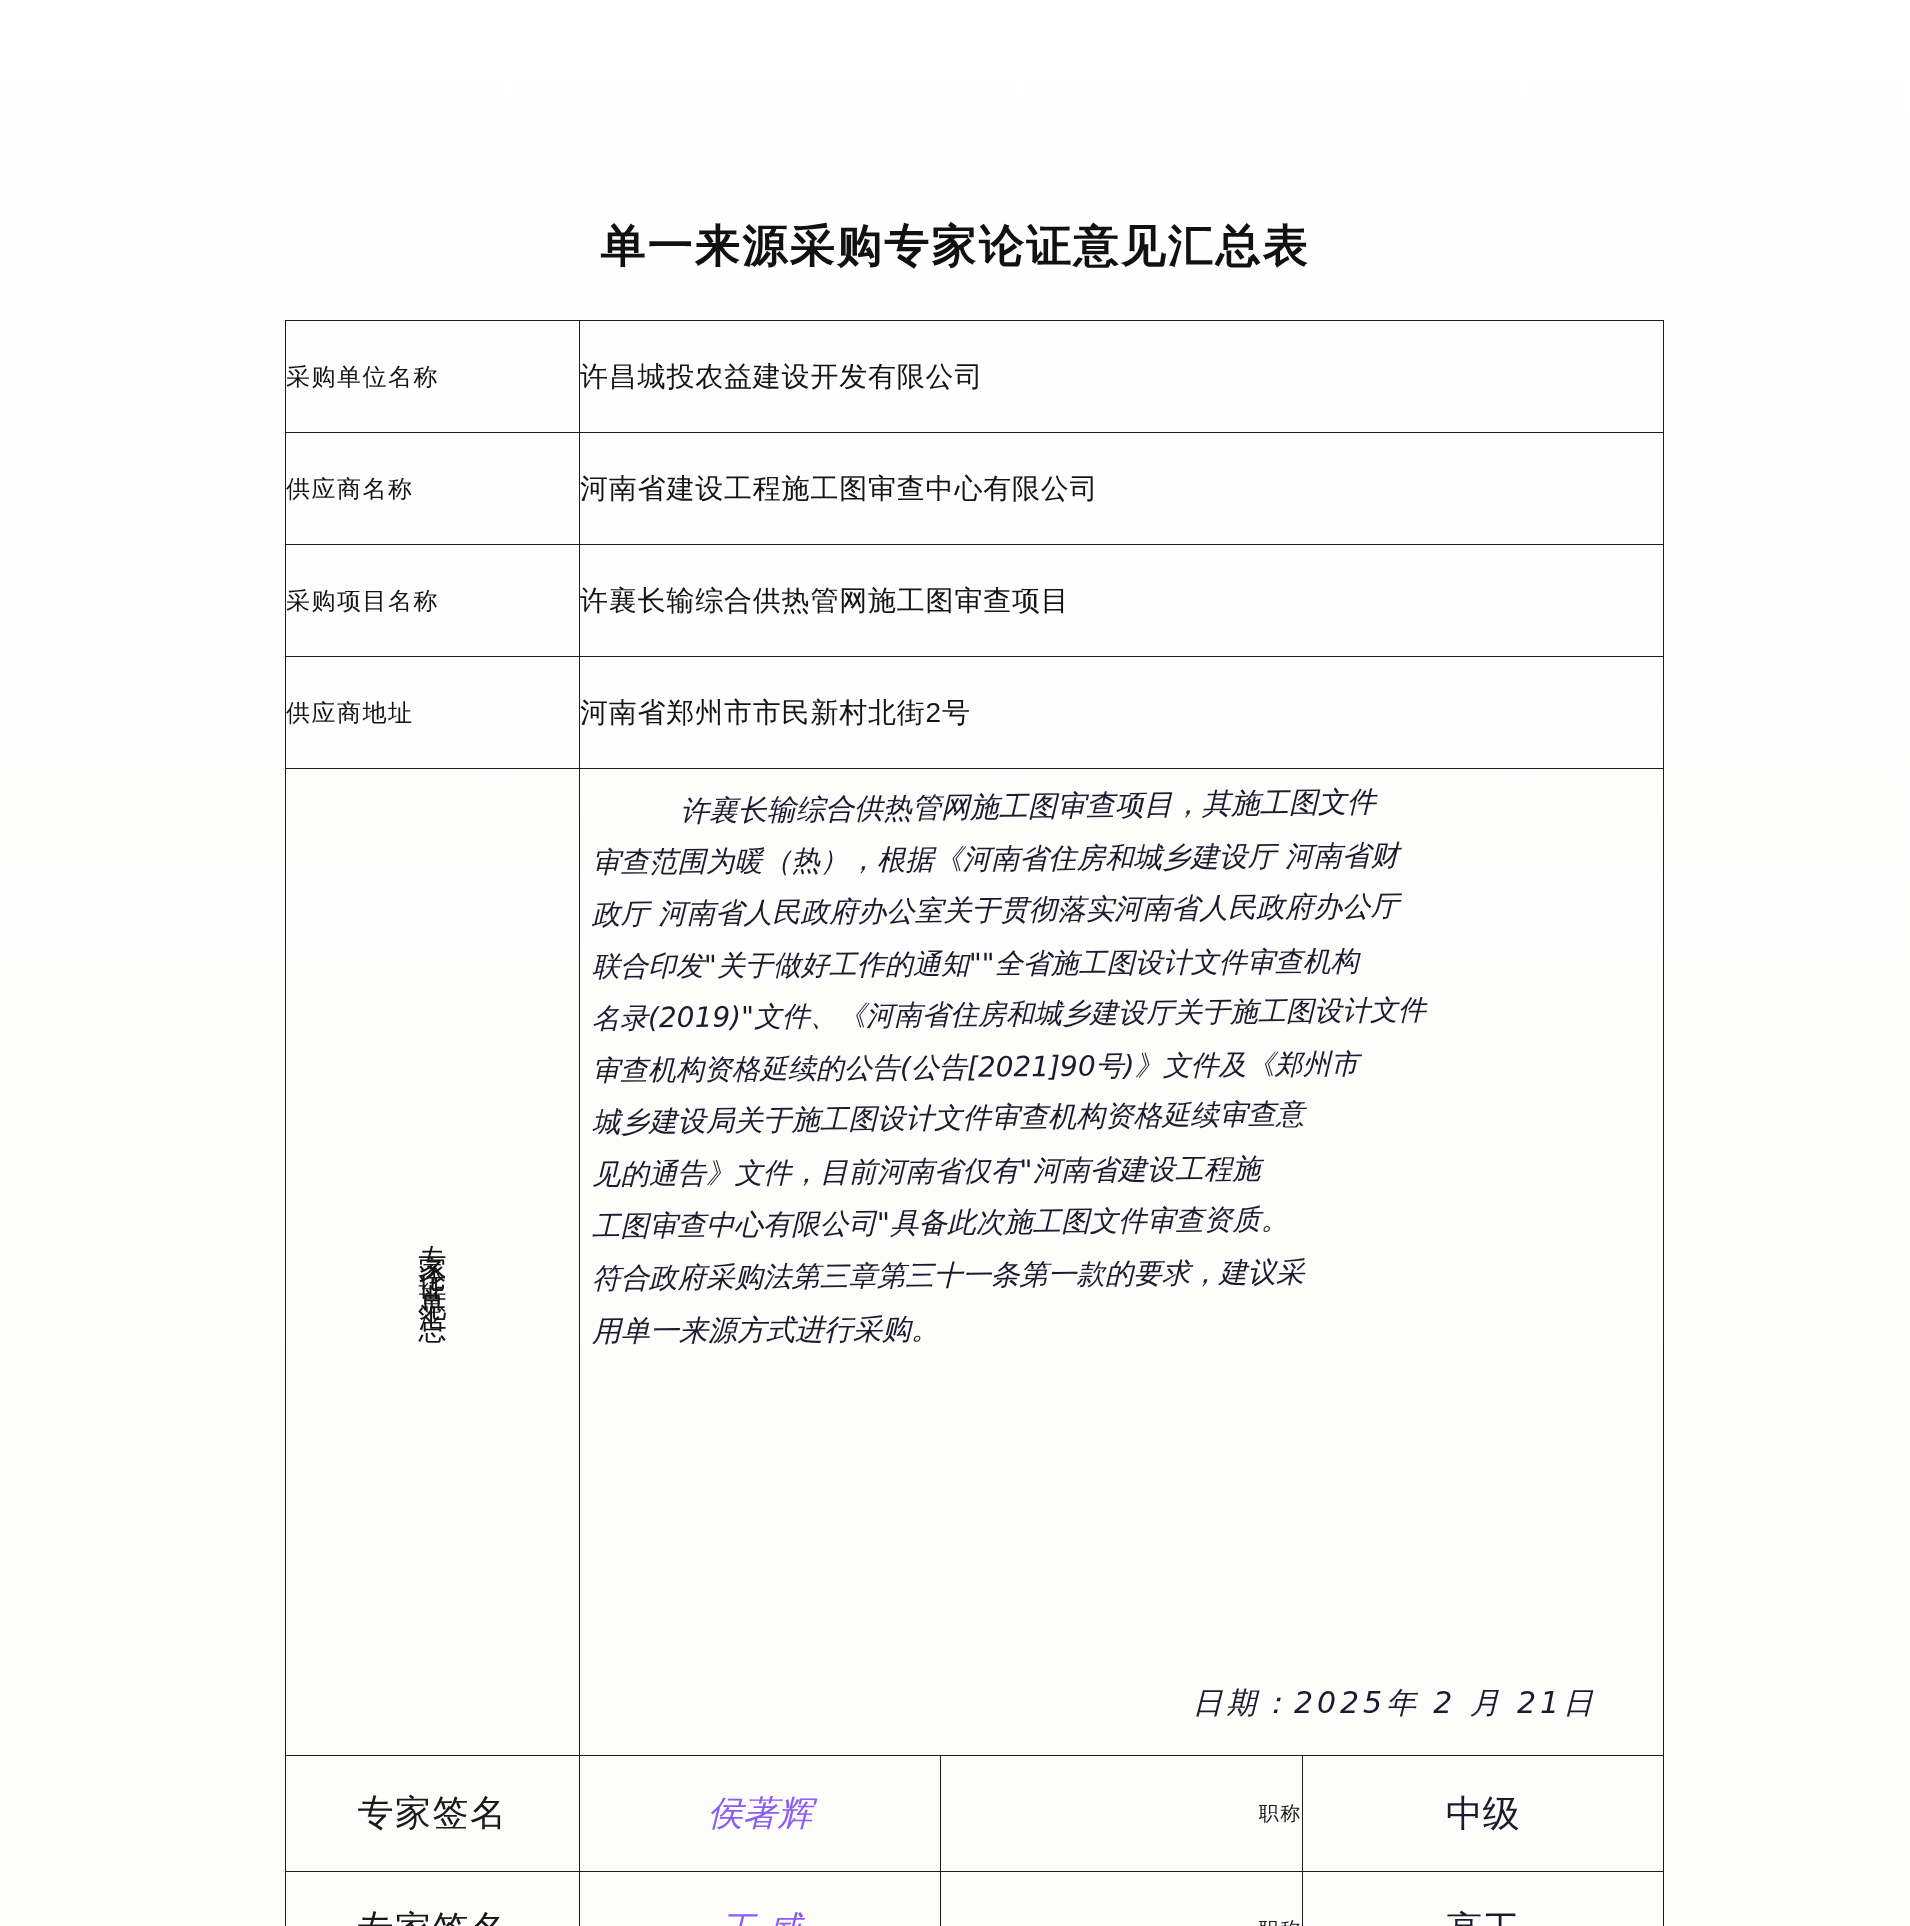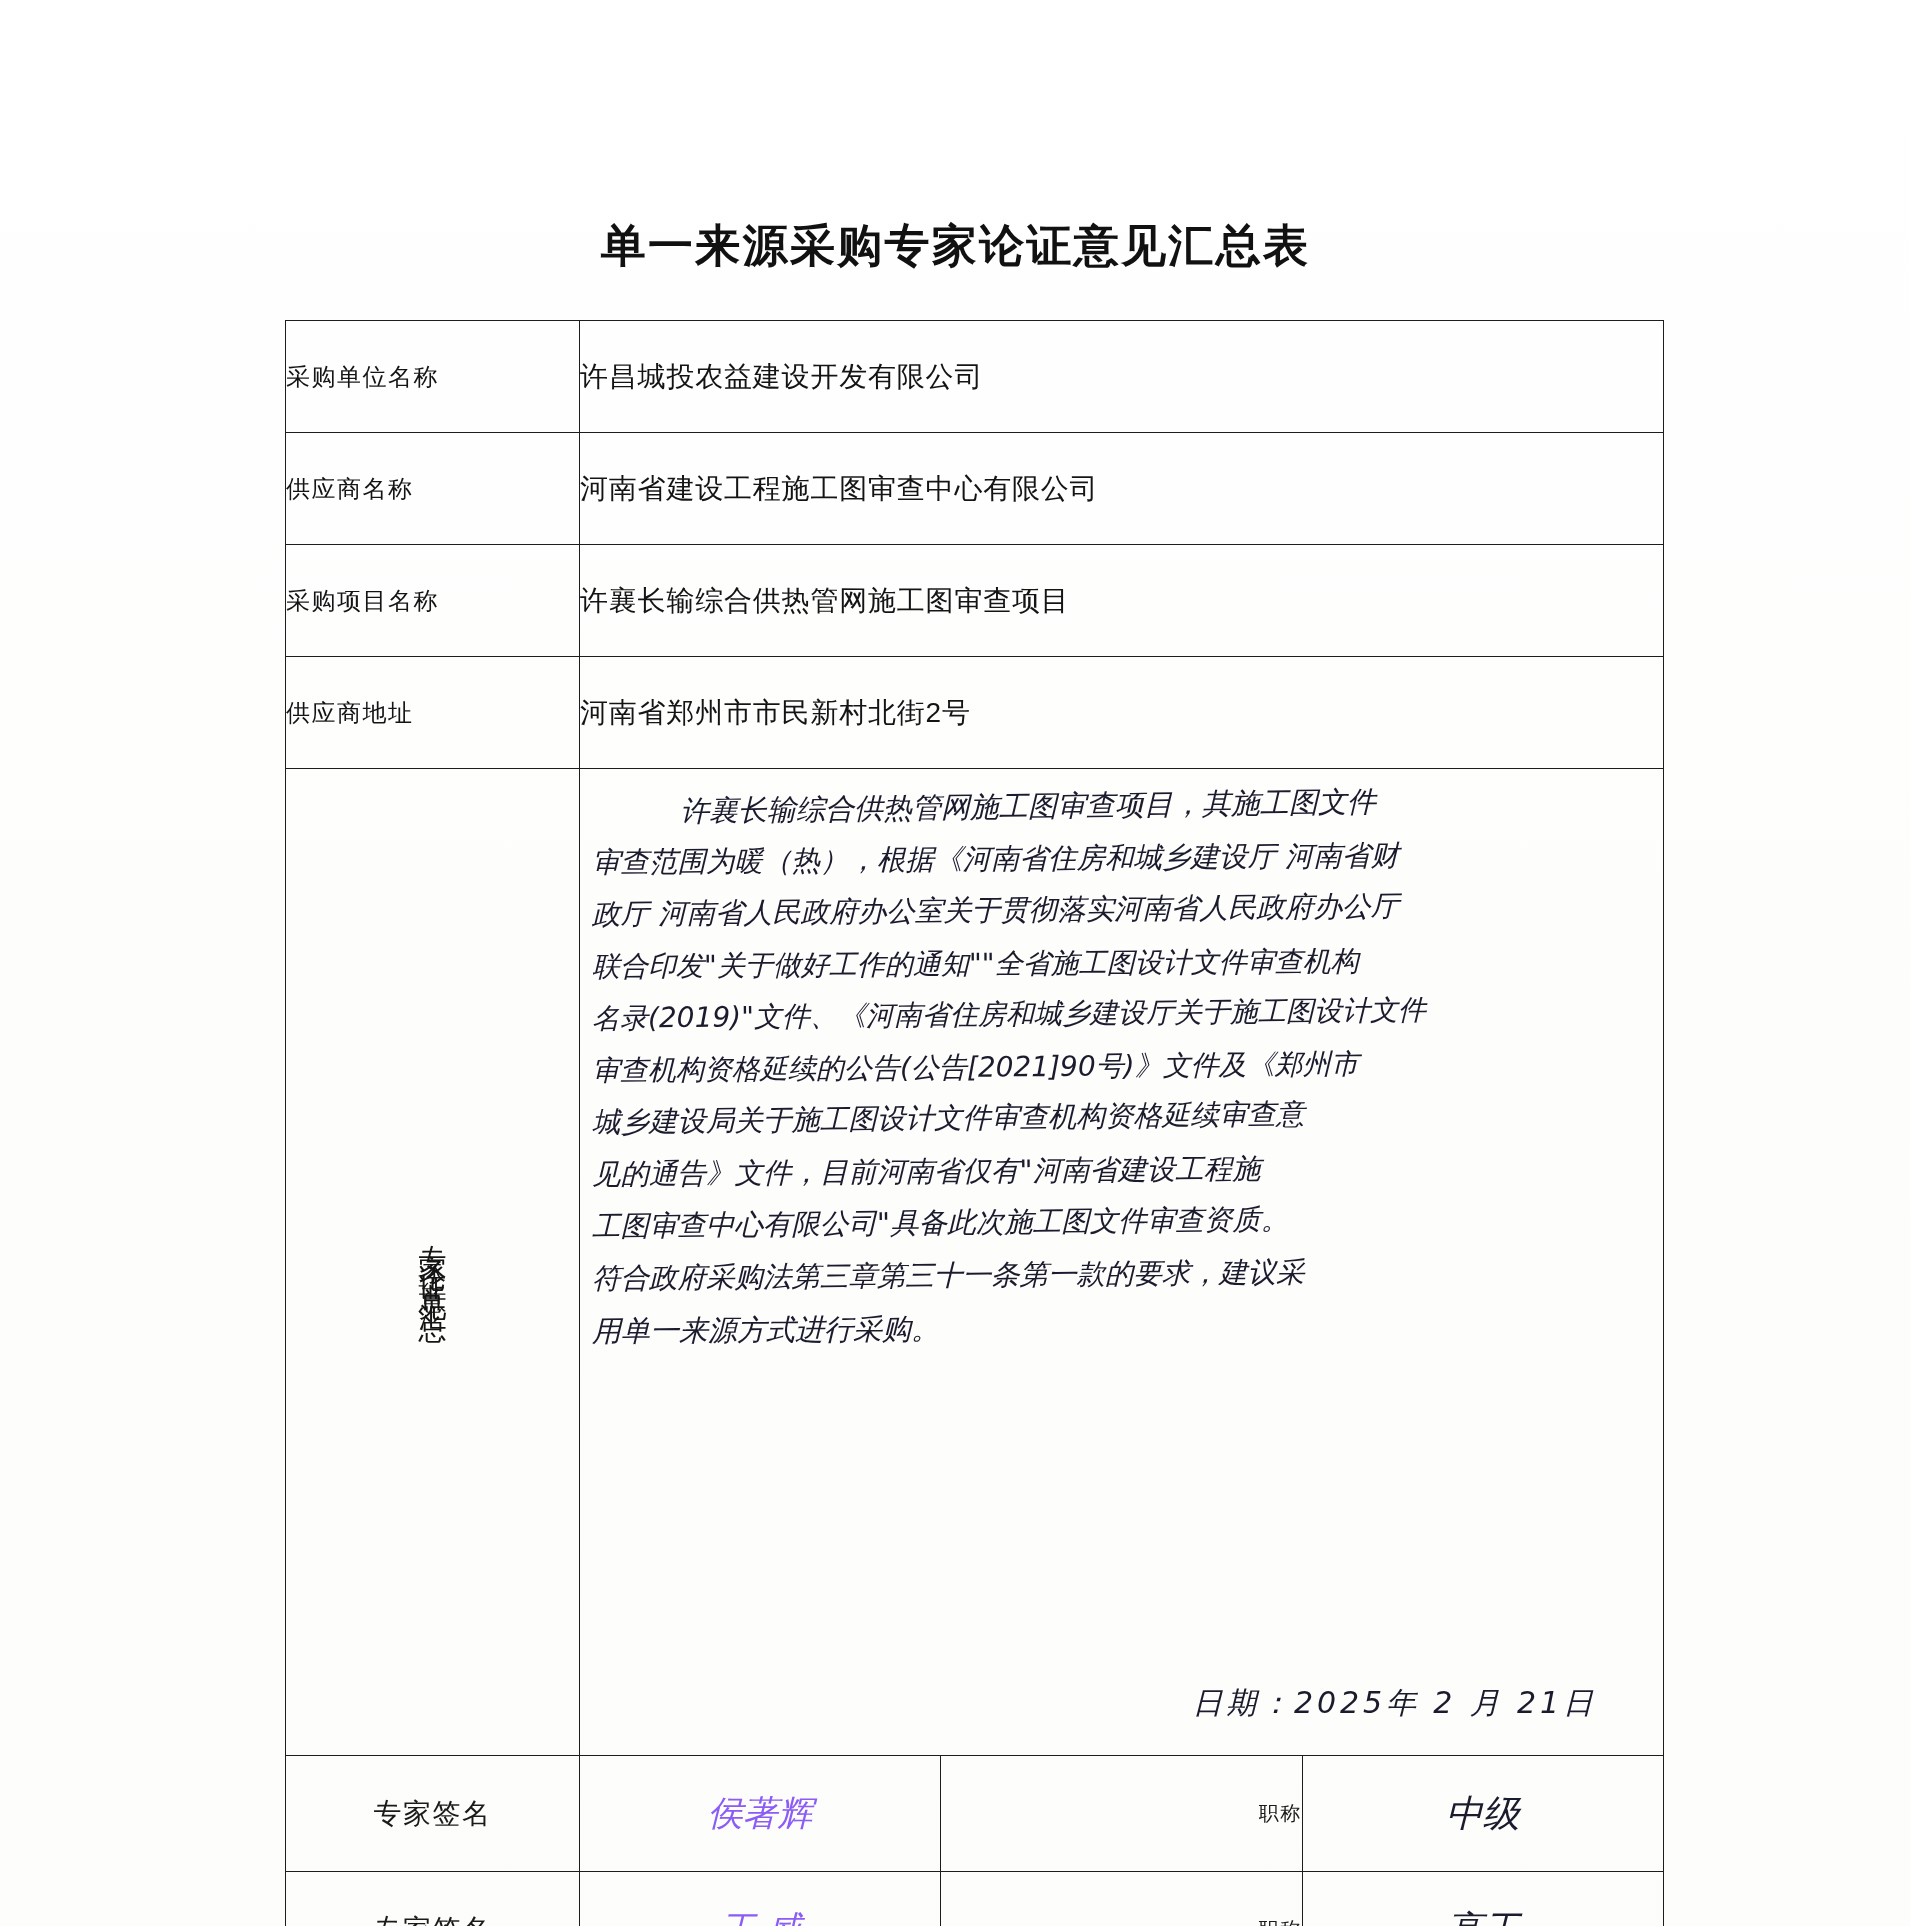--- a/index.html
+++ b/index.html
@@ -112,21 +112,21 @@
     bottom: 31px;
     font-family: "DejaVu Sans", sans-serif;
     font-size: 30px;
     color: #1b1b2e;
     letter-spacing: 3.9px;
     white-space: nowrap;
   }
   .sign-label {
     width: 293px;
     text-align: center;
-    font-size: 28px;
+    font-size: 36px;
     letter-spacing: 1.5px;
     padding: 20px 0;
   }
   .sign-value {
     width: 358px;
     text-align: center;
     font-family: "DejaVu Sans", sans-serif;
     font-size: 35px;
     font-style: italic;
     color: #8b5cf6;
@@ -135,21 +135,20 @@
   .title-label {
     width: 239px;
     text-align: right;
     font-size: 20px;
     letter-spacing: 1.5px;
   }
   .title-value {
     text-align: center;
     font-family: "DejaVu Sans", sans-serif;
     font-size: 37px;
-    font-style: italic;
     color: #1b1b2e;
     padding: 15.4px 0;
   }
   .sign-row-h {
     height: 116px;
   }
 </style>
 </head>
 <body>
 

